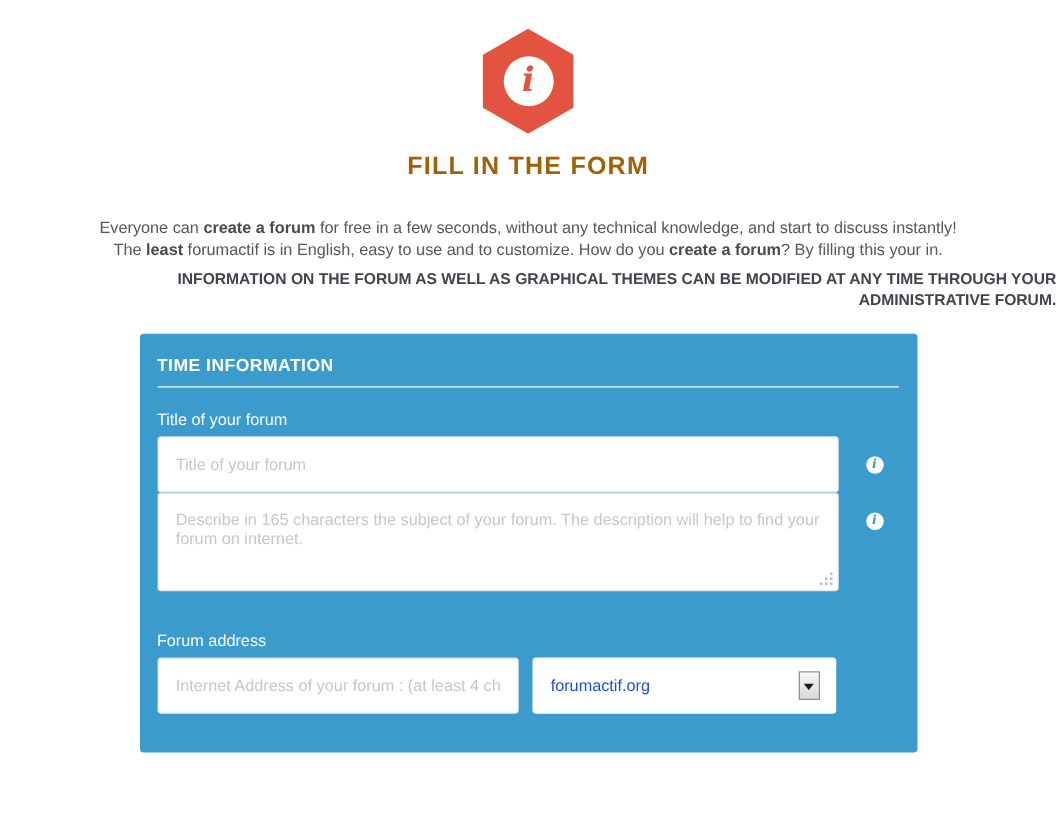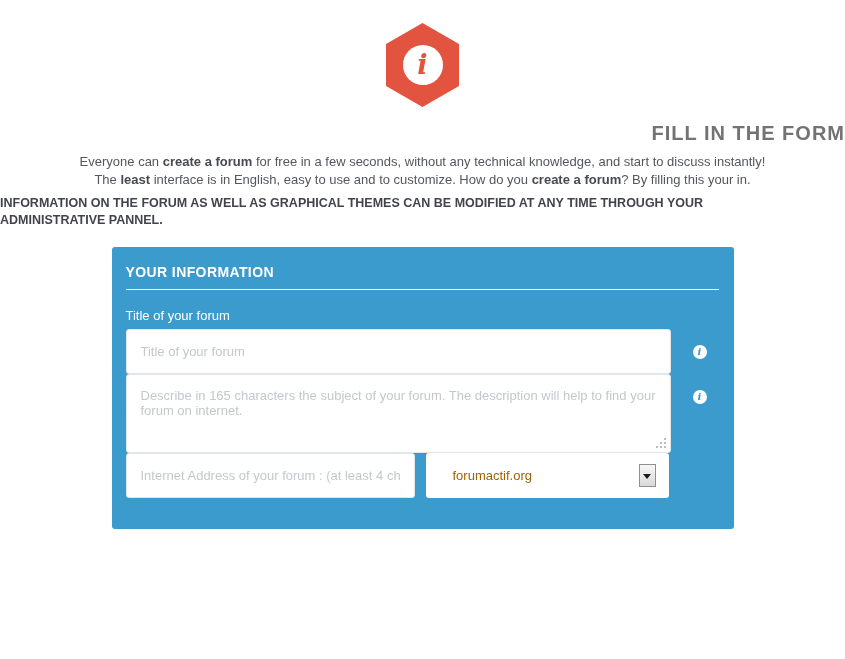--- a/index.html
+++ b/index.html
@@ -9,29 +9,29 @@
   
   .hex-wrap { width:73px; height:84px; margin:23px auto 0; position:relative; }
   .hex { position:absolute; inset:0; background:#e2543f;
          clip-path:polygon(50% 0,100% 25%,100% 75%,50% 100%,0 75%,0 25%); }
   .hex-circle { position:absolute; left:50%; top:50%; transform:translate(-50%,-50%);
                 width:40px; height:40px; border-radius:50%; background:#ffffff;
                 display:flex; align-items:center; justify-content:center; }
   .hex-i { font-family:"DejaVu Serif", serif; font-style:italic; font-weight:bold;
            color:#e2543f; font-size:27px; line-height:1; padding-bottom:2px; }
 
-  .page-title { margin-top:16px; text-align:right; color:#737373;
+  .page-title { margin-top:16px; text-align:center; color:#a16207;
                 font-size:20px; line-height:20px; font-weight:bold; letter-spacing:1px; }
 
-  .intro { margin-top:10px; text-align:center; color:#55565e;
+  .intro { margin-top:30px; text-align:center; color:#55565e;
            font-size:13px; line-height:18px; }
   .intro .line { display:block; }
   .intro b { color:#494a51; }
 
-  .note { margin-top:6px; text-align:left; color:#43434e; font-weight:bold;
+  .note { margin-top:6px; text-align:right; color:#43434e; font-weight:bold;
           font-size:12.5px; line-height:17px; }
   .note .line { display:block; }
 
   
   .panel { width:622px; margin:18px auto 0; background:#3c9bcd; border-radius:3px;
            padding:17px 15px 31px 14px; }
 
   .section-title { color:#ffffff; font-weight:bold; font-size:14px;
                    letter-spacing:0.4px; line-height:16px; }
   .panel-hr { height:1px; background:#ffffff; margin-top:9px; }
@@ -63,21 +63,21 @@
   .info-badge { width:14px; height:14px; border-radius:50%; background:#ffffff;
                 margin-left:22px; flex:none; display:flex; align-items:center;
                 justify-content:center; cursor:pointer; }
   .input-row.top .info-badge { margin-top:16px; }
   .info-badge i { font-family:"DejaVu Serif", serif; font-style:italic;
                   font-weight:bold; font-size:10px; line-height:1; color:#3c9bcd; }
 
   .select-box { width:243px; height:45px; margin-left:11px; background:#ffffff;
                 border-radius:3px; display:flex; align-items:center;
                 justify-content:space-between; padding:0 13px 0 15px; cursor:pointer; }
-  .select-text { font-size:13px; color:#a16207;margin-left:12px; }
+  .select-text { font-size:13px; color:#1d4ed8; }
   .select-arrow-btn { width:17px; height:23px; border:1px solid #8f8f8f;
                       background:linear-gradient(180deg,#f8f8f8,#d9d9d9);
                       display:flex; align-items:center; justify-content:center; }
   .tri { width:0; height:0; border-left:4px solid transparent;
          border-right:4px solid transparent; border-top:5px solid #1a1a1a;
          margin-top:2px; }
 </style>
 </head>
 <body>
 
@@ -87,51 +87,52 @@
     <div class="hex"></div>
     <div class="hex-circle">
       <span class="hex-i">i</span>
     </div>
   </div>
 
   <h1 class="page-title">FILL IN THE FORM</h1>
 
   <p class="intro">
     <span class="line"><span>Everyone can </span><b>create a forum</b><span> for free in a few seconds, without any technical knowledge, and start to discuss instantly!</span></span>
-    <span class="line"><span>The </span><b>least</b><span> interface is in English, easy to use and to customize. How do you </span><b>create a forum</b><span>? By filling this your in.</span></span>
+    <span class="line"><span>The </span><b>least</b><span> forumactif is in English, easy to use and to customize. How do you </span><b>create a forum</b><span>? By filling this your in.</span></span>
   </p>
 
   <p class="note">
     <span class="line">INFORMATION ON THE FORUM AS WELL AS GRAPHICAL THEMES CAN BE MODIFIED AT ANY TIME THROUGH YOUR</span>
-    <span class="line">ADMINISTRATIVE PANNEL.</span>
+    <span class="line">ADMINISTRATIVE FORUM.</span>
   </p>
 
   <div class="panel">
 
-    <div class="section-title">YOUR INFORMATION</div>
+    <div class="section-title">TIME INFORMATION</div>
     <div class="panel-hr"></div>
 
     <div class="field-label first">Title of your forum</div>
     <div class="input-row">
       <input class="text-input" type="text" placeholder="Title of your forum" style="">
       <span class="info-badge">
           <i>i</i>
         </span>
     </div>
 
     <div class="input-row top">
       <div class="ta-wrap">
         <textarea placeholder="Describe in 165 characters the subject of your forum. The description will help to find your forum on internet." style=""></textarea>
         <span class="grip"></span>
       </div>
       <span class="info-badge">
           <i>i</i>
         </span>
     </div>
 
+    <div class="field-label">Forum address</div>
     <div class="input-row">
       <input class="text-input addr" type="text" placeholder="Internet Address of your forum : (at least 4 characters)" style="">
       <div class="select-box">
         <span class="select-text">forumactif.org</span>
         <span class="select-arrow-btn">
             <span class="tri"></span>
           </span>
       </div>
     </div>
 

